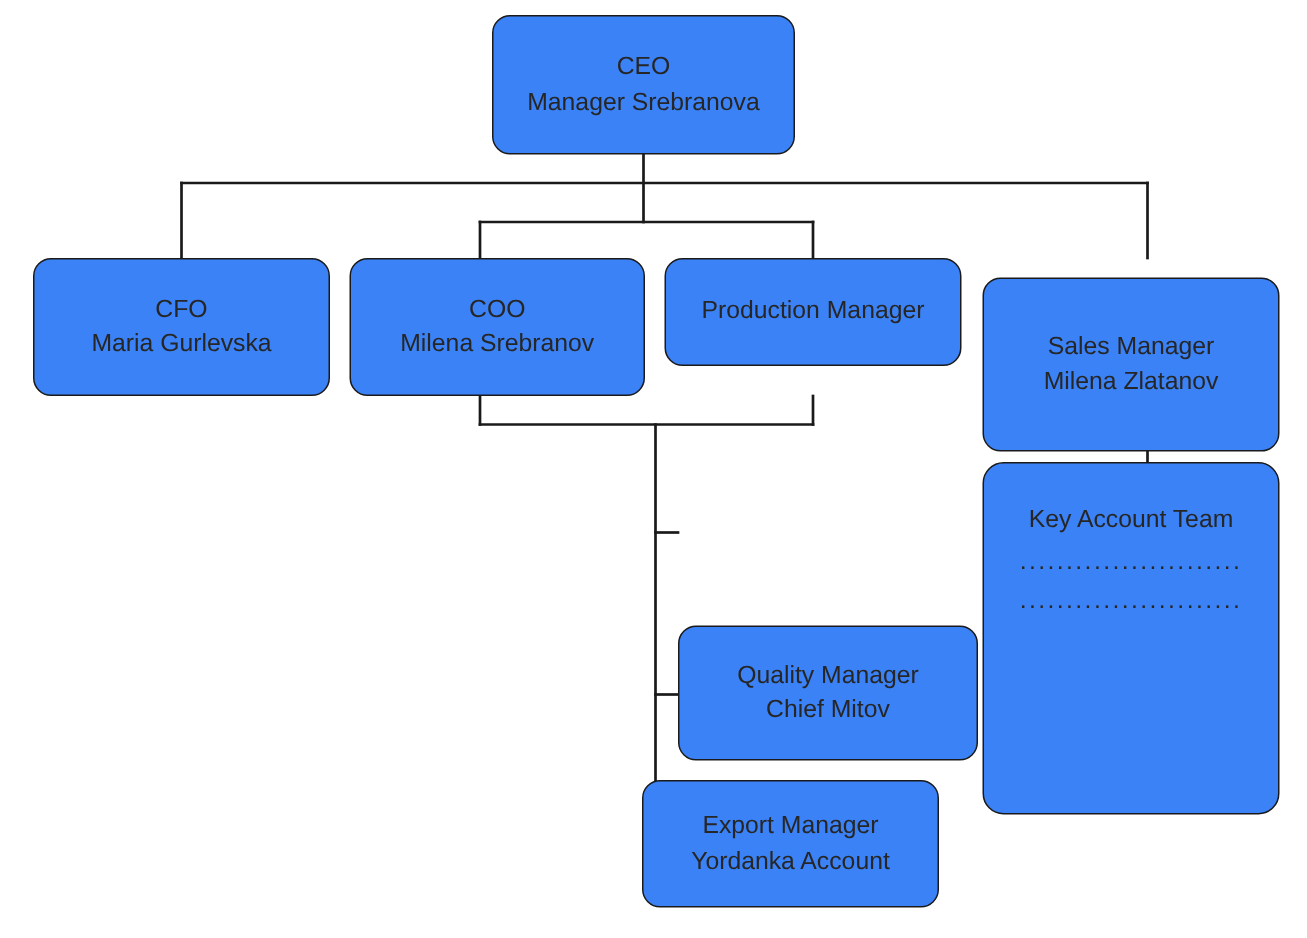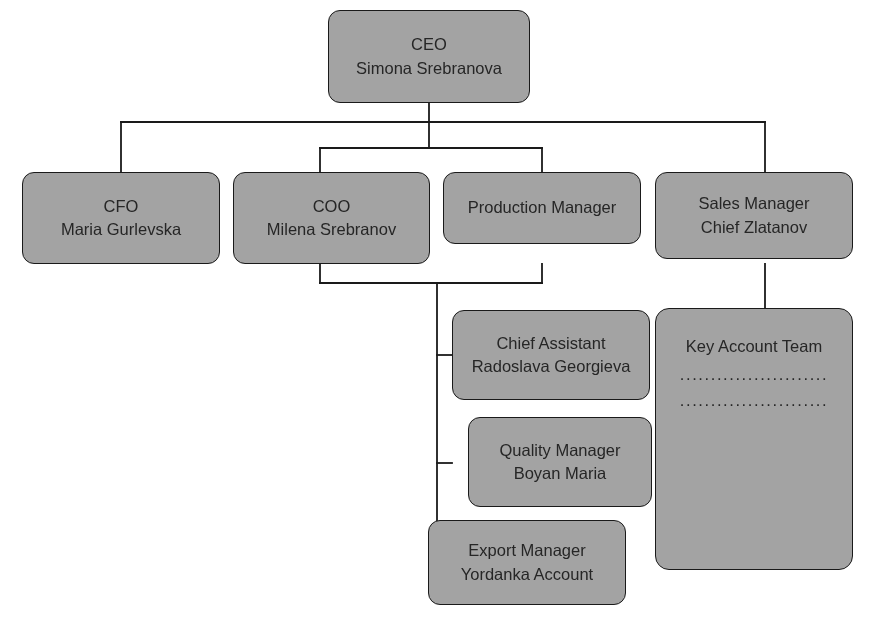--- a/index.html
+++ b/index.html
@@ -23,21 +23,21 @@
     top: 0;
     width: 871px;
     height: 625px;
     pointer-events: none;
   }
   .node {
     position: absolute;
     box-sizing: border-box;
     border: 1.6px solid #1a1a1a;
     border-radius: 12px;
-    background: #a3a3a3;
+    background: #3b82f6;
     display: flex;
     flex-direction: column;
     align-items: center;
     justify-content: center;
     text-align: center;
     color: #262626;
     font-size: 16.5px;
     line-height: 1.42;
     padding: 4px 8px;
   }
@@ -89,56 +89,52 @@
       <line x1="437" y1="355" x2="452" y2="355"></line>
       <line x1="437" y1="463" x2="452" y2="463"></line>
       <line x1="437" y1="533" x2="452" y2="533"></line>
 
       <line x1="765" y1="264" x2="765" y2="308"></line>
     </g>
   </svg>
 
   <div class="node" style="left:328px; top:10px; width:202px; height:93px;">
     <span class="line1">CEO</span>
-    <span class="line2">Simona Srebranova</span>
+    <span class="line2">Manager Srebranova</span>
   </div>
 
   <div class="node" style="left:22px; top:172px; width:198px; height:92px;">
     <span class="line1">CFO</span>
     <span class="line2">Maria Gurlevska</span>
   </div>
 
   <div class="node" style="left:233px; top:172px; width:197px; height:92px;text-align:right;">
     <span class="line1">COO</span>
     <span class="line2">Milena Srebranov</span>
   </div>
 
   <div class="node" style="left:443px; top:172px; width:198px; height:72px;">
     <span class="line1">Production Manager</span>
   </div>
 
-  <div class="node" style="left:655px; top:172px; width:198px; height:87px;justify-content:center;">
+  <div class="node" style="left:655px; top:185px; width:198px; height:116px;justify-content:center;">
     <span class="line1">Sales Manager</span>
-    <span class="line2">Chief Zlatanov</span>
+    <span class="line2">Milena Zlatanov</span>
   </div>
 
-  <div class="node" style="left:452px; top:310px; width:198px; height:90px;">
-    <span class="line1">Chief Assistant</span>
-    <span class="line2">Radoslava Georgieva</span>
-  </div>
 
-  <div class="node" style="left:468px; top:417px; width:184px; height:90px;">
+  <div class="node" style="left:452px; top:417px; width:200px; height:90px;">
     <span class="line1">Quality Manager</span>
-    <span class="line2">Boyan Maria</span>
+    <span class="line2">Chief Mitov</span>
   </div>
 
   <div class="node" style="left:428px; top:520px; width:198px; height:85px;">
     <span class="line1">Export Manager</span>
     <span class="line2">Yordanka Account</span>
   </div>
 
-  <div class="node node-team" style="left:655px; top:308px; width:198px; height:262px;">
+  <div class="node node-team" style="left:655px; top:308px; width:198px; height:235px;">
     <span class="line1">Key Account Team</span>
     <span class="dots">........................</span>
     <span class="dots">........................</span>
   </div>
 
 </div>
 
 </body></html>

